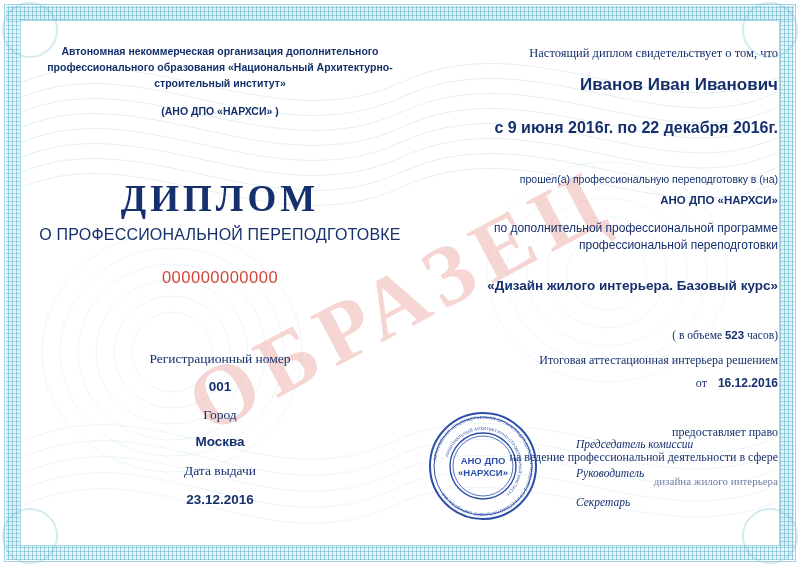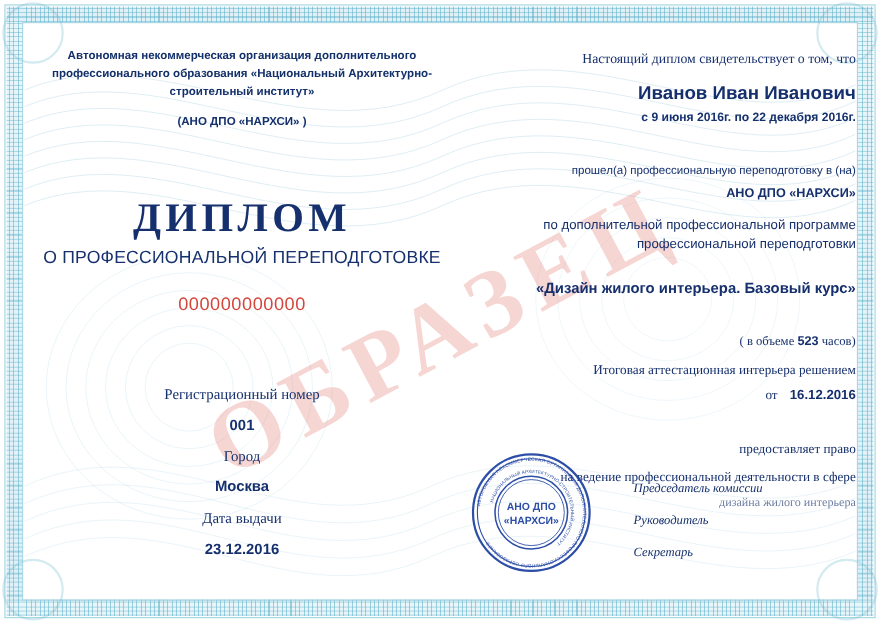--- a/index.html
+++ b/index.html
@@ -204,23 +204,23 @@
     color: #16306d;
   }
   .r-fio {
     margin-top: 14px;
     font-family: "Liberation Sans", sans-serif;
     font-size: 17px;
     font-weight: bold;
     color: #16306d;
   }
   .r-period {
-    margin-top: 6px;
-    font-family: "Liberation Sans", sans-serif;
-    font-size: 11px;
+    margin-top: 24px;
+    font-family: "Liberation Sans", sans-serif;
+    font-size: 16px;
     font-weight: bold;
     color: #16306d;
   }
   .r-retrain {
     margin-top: 36px;
     font-family: "Liberation Sans", sans-serif;
     font-size: 10.5px;
     color: #16306d;
   }
   .r-org {

